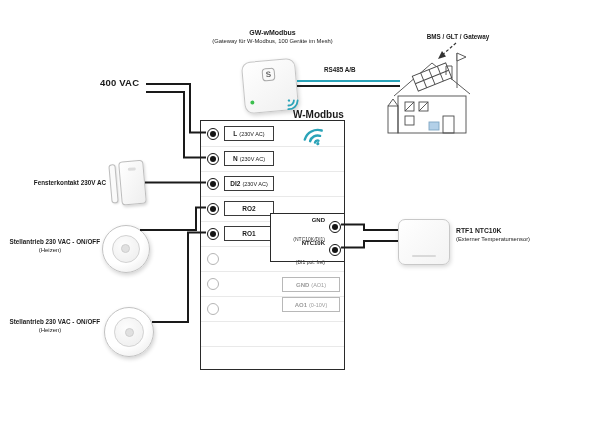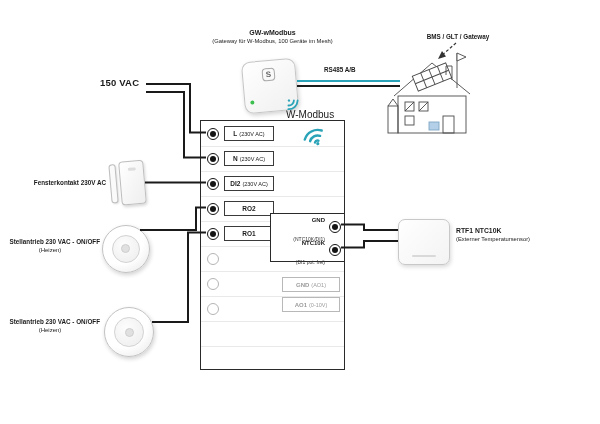--- a/index.html
+++ b/index.html
@@ -10,21 +10,21 @@
   
   .wires{position:absolute;inset:0;width:600px;height:424px;z-index:5;pointer-events:none}
 
   
   .lbl{position:absolute;z-index:2;line-height:1.25;white-space:nowrap}
   .gw-title{left:195px;top:29px;width:155px;text-align:center;font-size:7px;font-weight:700}
   .gw-sub{left:170px;top:38px;width:205px;text-align:center;font-size:5.8px;white-space:nowrap}
   .bms-lbl{left:413px;top:33px;width:90px;text-align:center;font-size:6.3px;font-weight:700}
   .rs485-lbl{left:324px;top:66px;font-size:6.3px;font-weight:700}
   .power-lbl{left:100px;top:77px;font-size:9.5px;font-weight:700;letter-spacing:.2px}
-  .wm-lbl{left:286px;top:109px;font-size:10px;font-weight:400}
+  .wm-lbl{left:293px;top:109px;font-size:10px;font-weight:700}
   .fk-lbl{left:2px;top:179px;width:104px;text-align:right;font-size:6.3px;font-weight:700}
   .actl{left:0;width:100px;text-align:right;font-size:6.3px;font-weight:700}
   .actl .sub{font-weight:400;font-size:6px;text-align:center;margin-top:1px}
   .act1-lbl{top:238px}
   .act2-lbl{top:318px}
   .rtf-lbl{left:456px;top:227px;font-size:6.8px;font-weight:700}
   .rtf-lbl .sub{font-weight:400;font-size:5.8px;margin-top:1px}
 
   
   .tblock{position:absolute;left:200px;top:120px;width:145px;height:250px;border:1.2px solid #2a2a2a;z-index:1;background:transparent}
@@ -97,21 +97,21 @@
     <line x1="33" y1="67" x2="42" y2="58"></line>
     <rect x="19" y="72" width="9" height="9"></rect>
     <rect x="57" y="72" width="11" height="17"></rect>
     <rect x="43" y="78" width="10" height="8" fill="#b3d0e8" stroke="#7fa6c4"></rect>
   </svg>
 
   <div class="lbl gw-title">GW-wModbus</div>
   <div class="lbl gw-sub">(Gateway für W-Modbus, 100 Geräte im Mesh)</div>
   <div class="lbl bms-lbl">BMS / GLT / Gateway</div>
   <div class="lbl rs485-lbl">RS485 A/B</div>
-  <div class="lbl power-lbl">150 VAC</div>
+  <div class="lbl power-lbl">400 VAC</div>
   <div class="lbl wm-lbl">W-Modbus</div>
 
   <div class="device gateway">
     <div class="gw-body"></div>
     <div class="gw-logo">S</div>
     <div class="gw-led"></div>
     <svg class="gw-wifi" viewBox="0 0 24 20" fill="none" stroke="#2aa3b8" stroke-width="2.4" stroke-linecap="round">
       <path d="M3.5,9.5 A12,12 0 0 1 20.5,9.5"></path>
       <path d="M7,13 A7,7 0 0 1 17,13"></path>
       <circle cx="12" cy="17.4" r="1.6" fill="#2aa3b8" stroke="none"></circle>

